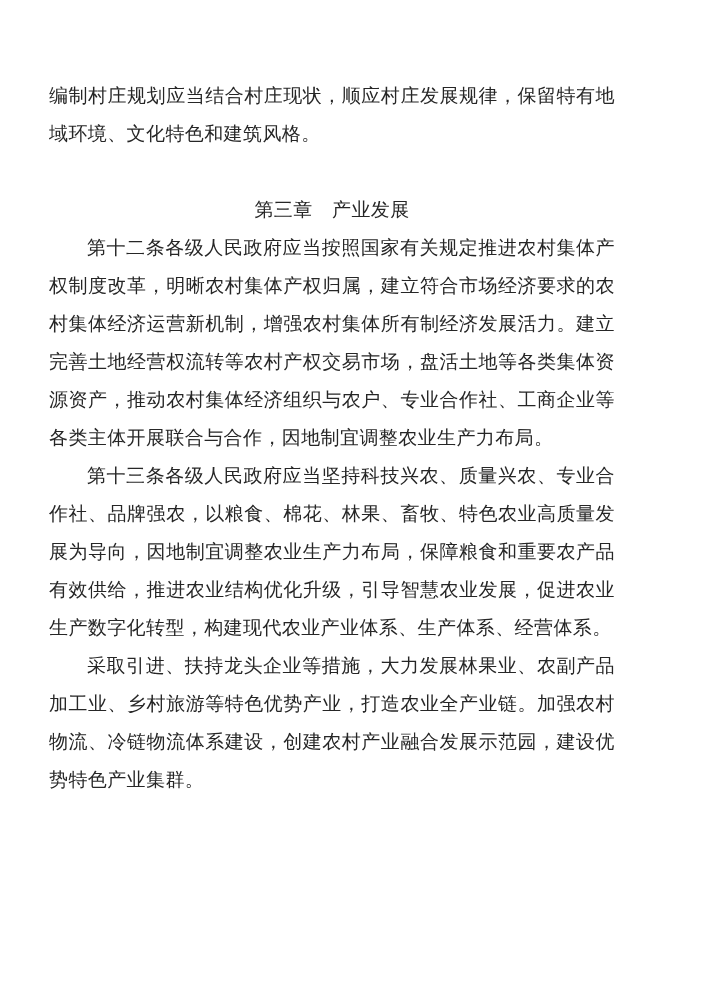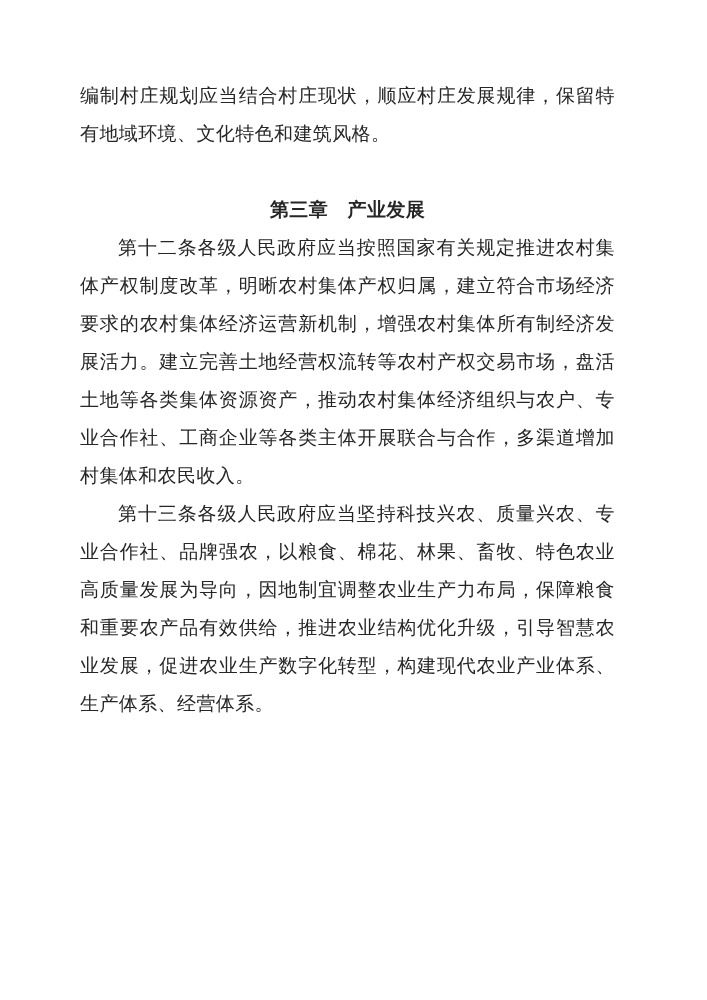--- a/index.html
+++ b/index.html
@@ -9,52 +9,53 @@
   }
   body {
     width: 707px;
     height: 1000px;
     overflow: hidden;
   }
   .page {
     box-sizing: border-box;
     width: 707px;
     height: 1000px;
-    padding: 77px 92px 40px 80px;
+    padding: 77px 92px 40px 49px;
     background: #ffffff;
     font-family: "Liberation Serif", "DejaVu Serif", serif;
     font-size: 19px;
     line-height: 38px;
     color: #262626;
   }
   .para {
     margin: 0;
     text-align: justify;
     text-justify: inter-ideograph;
     letter-spacing: 0.4px;
     text-indent: 2em;
     word-break: break-all;
   }
   .para.no-indent {
     text-indent: 0;
   }
   .chapter-heading {
     margin: 38px 0 0 0;
     font-size: 19px;
-    font-weight: bold;
+    font-weight: normal;
     text-align: center;
     letter-spacing: 0.4px;
     line-height: 38px;
   }
 </style>
 </head>
 <body>
 
 <div class="page">
   <p class="para no-indent">编制村庄规划应当结合村庄现状，顺应村庄发展规律，保留特有地域环境、文化特色和建筑风格。</p>
 
   <h2 class="chapter-heading">第三章　产业发展</h2>
 
-  <p class="para">第十二条各级人民政府应当按照国家有关规定推进农村集体产权制度改革，明晰农村集体产权归属，建立符合市场经济要求的农村集体经济运营新机制，增强农村集体所有制经济发展活力。建立完善土地经营权流转等农村产权交易市场，盘活土地等各类集体资源资产，推动农村集体经济组织与农户、专业合作社、工商企业等各类主体开展联合与合作，多渠道增加村集体和农民收入。</p>
+  <p class="para">第十二条各级人民政府应当按照国家有关规定推进农村集体产权制度改革，明晰农村集体产权归属，建立符合市场经济要求的农村集体经济运营新机制，增强农村集体所有制经济发展活力。建立完善土地经营权流转等农村产权交易市场，盘活土地等各类集体资源资产，推动农村集体经济组织与农户、专业合作社、工商企业等各类主体开展联合与合作，因地制宜调整农业生产力布局。</p>
 
   <p class="para">第十三条各级人民政府应当坚持科技兴农、质量兴农、专业合作社、品牌强农，以粮食、棉花、林果、畜牧、特色农业高质量发展为导向，因地制宜调整农业生产力布局，保障粮食和重要农产品有效供给，推进农业结构优化升级，引导智慧农业发展，促进农业生产数字化转型，构建现代农业产业体系、生产体系、经营体系。</p>
 
+  <p class="para">采取引进、扶持龙头企业等措施，大力发展林果业、农副产品加工业、乡村旅游等特色优势产业，打造农业全产业链。加强农村物流、冷链物流体系建设，创建农村产业融合发展示范园，建设优势特色产业集群。</p>
 </div>
 
 </body></html>

